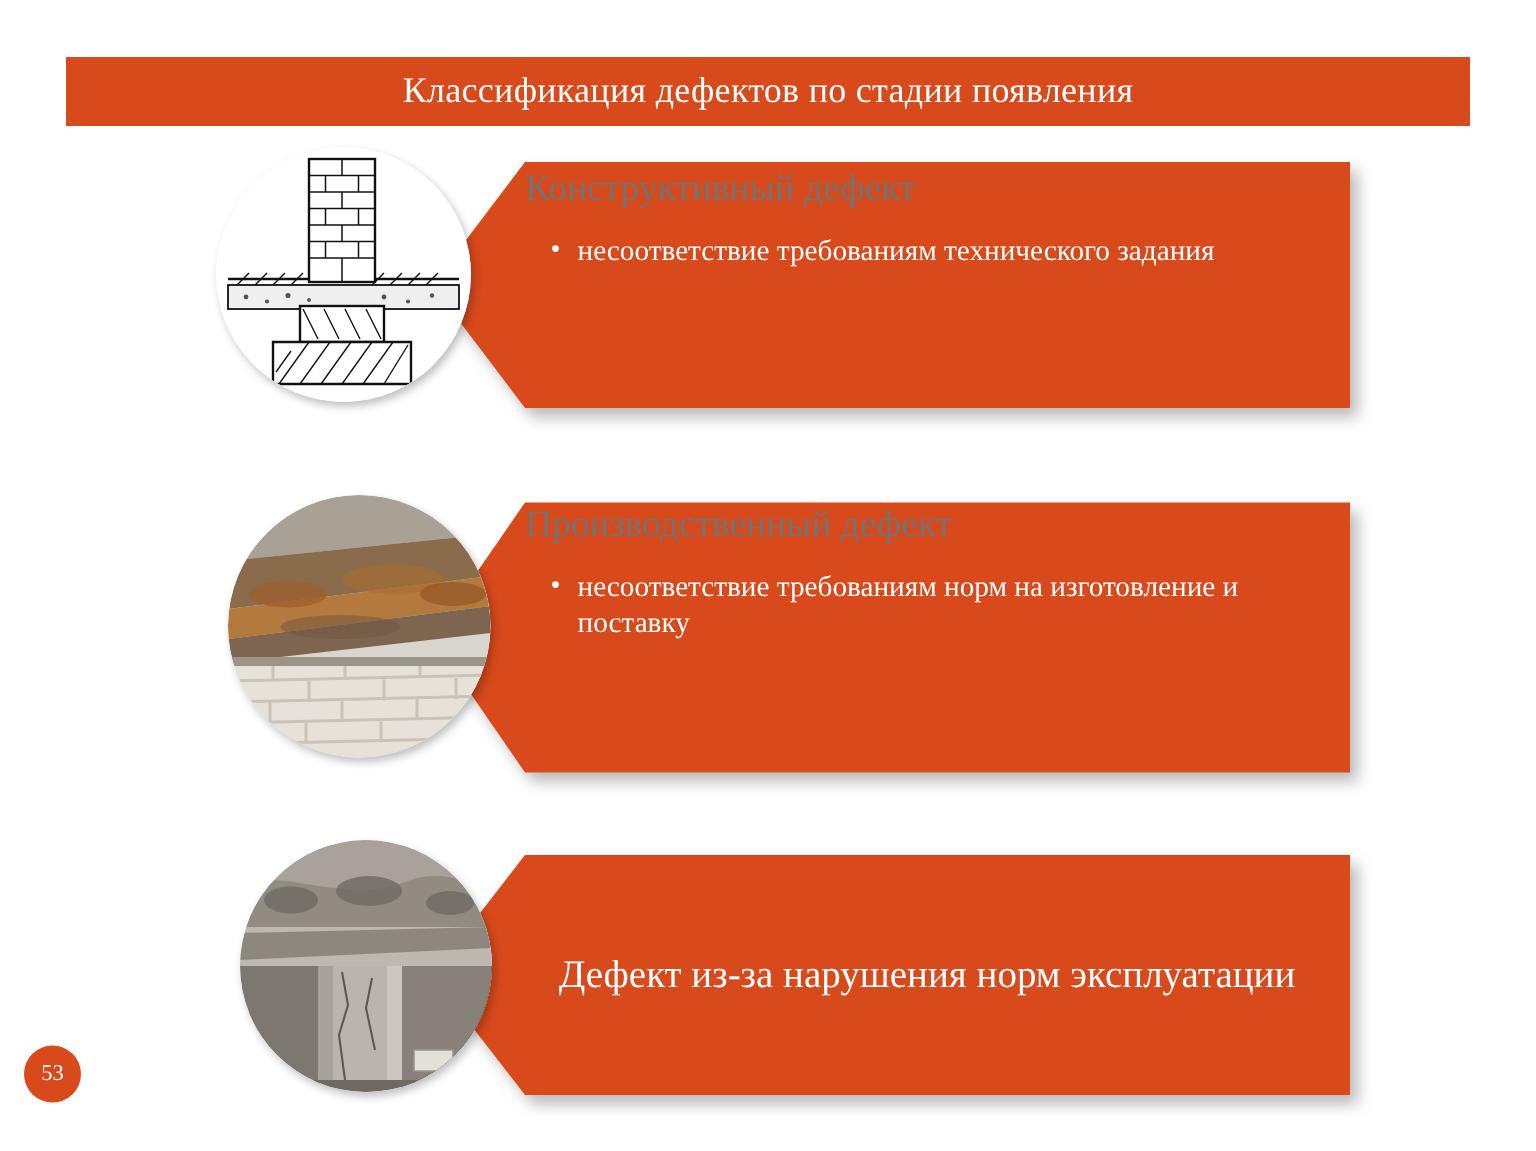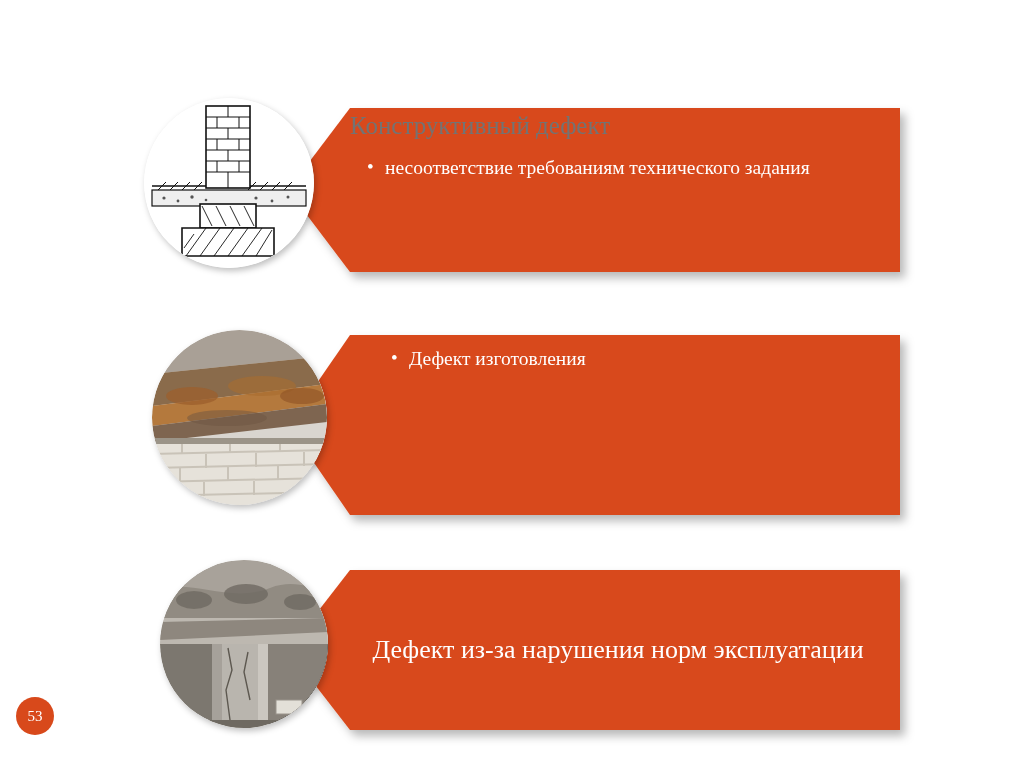--- a/index.html
+++ b/index.html
@@ -133,20 +133,23 @@
     font-family: "Liberation Serif", serif;
   }
 
   svg { display: block; }
 </style>
 </head>
 <body>
 
 <div class="slide">
 
+  <div class="title-bar">
+    <div class="title-text">Классификация дефектов по стадии появления</div>
+  </div>
 
   <div class="row">
 
     <svg width="620" height="180" style="position:absolute; left:288px; top:100px; overflow:visible;">
       <defs>
         <filter id="sh1" x="-20%" y="-20%" width="160%" height="160%">
           <feDropShadow dx="5" dy="6" stdDeviation="5" flood-color="#000000" flood-opacity="0.28"></feDropShadow>
         </filter>
       </defs>
       <path d="M 0 90 L 62 8 L 612 8 L 612 172 L 62 172 Z" fill="#d8491b" filter="url(#sh1)"></path>
@@ -234,22 +237,23 @@
     <svg width="620" height="210" style="position:absolute; left:288px; top:325px; overflow:visible;">
       <defs>
         <filter id="sh2" x="-20%" y="-20%" width="160%" height="160%">
           <feDropShadow dx="5" dy="6" stdDeviation="5" flood-color="#000000" flood-opacity="0.28"></feDropShadow>
         </filter>
       </defs>
       <path d="M 0 100 L 62 10 L 612 10 L 612 190 L 62 190 Z" fill="#d8491b" filter="url(#sh2)"></path>
     </svg>
 
     <div style="position:absolute; left:350px; top:332px; width:545px; height:180px;">
+      <div class="banner-title">Производственный дефект</div>
       <ul class="bullets">
-        <li class="sub">Дефект изготовления</li>
+        <li>несоответствие требованиям норм на изготовление и поставку</li>
       </ul>
     </div>
 
     <div class="thumb" style="left:152px; top:330px; width:175px; height:175px;">
       <div class="inner">
         <svg width="175" height="175" viewBox="0 0 175 175">
           <rect x="0" y="0" width="175" height="175" fill="#d9d5cf"></rect>
 
           <path d="M 0 0 L 175 0 L 175 26 L 0 44 Z" fill="#a9a096"></path>
           <path d="M 0 44 L 175 26 L 175 54 L 0 76 Z" fill="#8a6b4b"></path>

